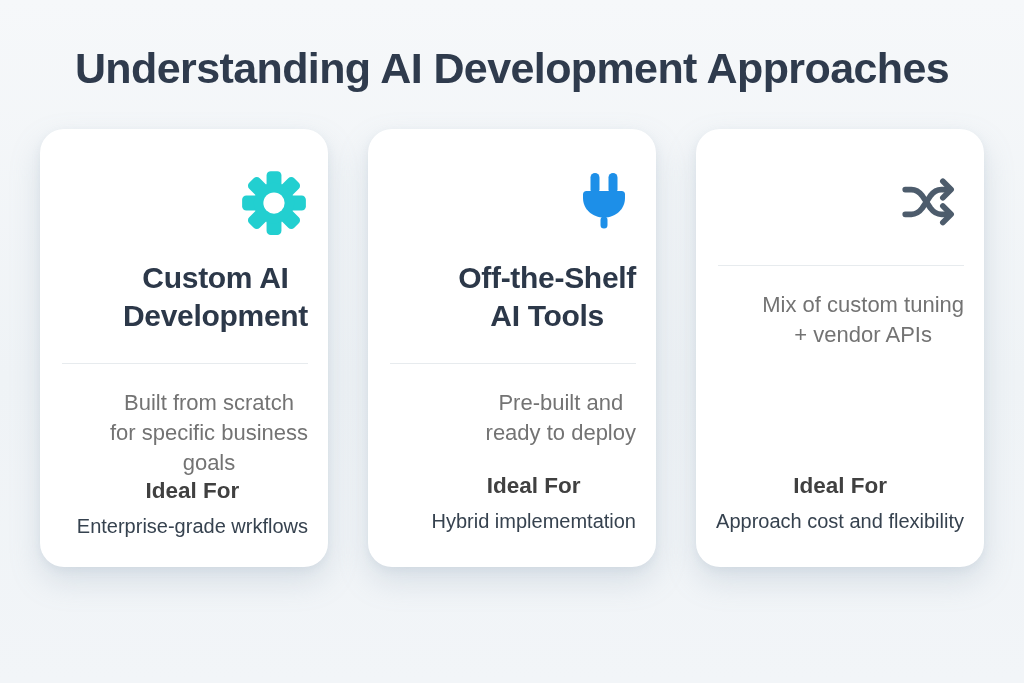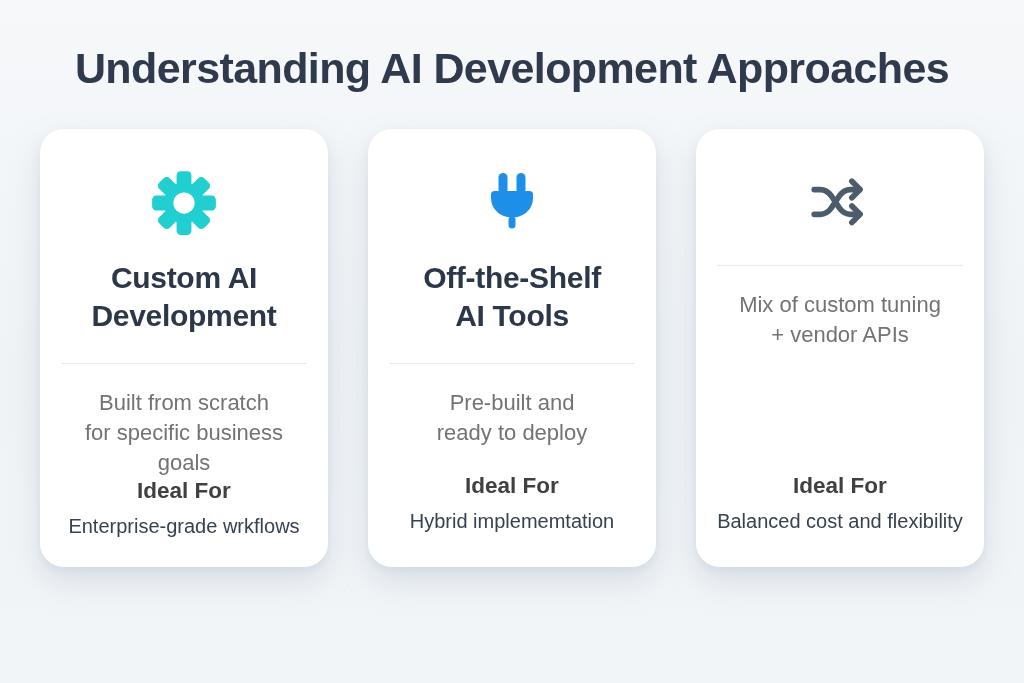--- a/index.html
+++ b/index.html
@@ -33,21 +33,21 @@
     margin-top: 36px;
   }
   .card {
     width: 288px;
     height: 438px;
     background: #ffffff;
     border-radius: 24px;
     box-shadow: 0 14px 30px rgba(141, 161, 181, 0.25), 0 3px 8px rgba(141, 161, 181, 0.12);
     display: flex;
     flex-direction: column;
-    align-items: center;
+    align-items: flex-end;
     padding: 40px 20px 30px 20px;
   }
   .icon-wrap {
     height: 68px;
     display: flex;
     align-items: center;
     justify-content: center;
   }
   .icon-wrap svg { display: block; }
   .card-title {
@@ -161,18 +161,18 @@
             <path d="M43.5 11 l8 8 -8 8"></path>
             <path d="M43.5 35 l8 8 -8 8"></path>
           </g>
         </svg>
       </div>
       <div class="card-divider"></div>
       <p class="card-desc">Mix of custom tuning
 + vendor APIs</p>
       <div class="ideal-block">
         <div class="ideal-label">Ideal For</div>
-        <div class="ideal-text">Balanced cost and flexibility</div>
+        <div class="ideal-text">Approach cost and flexibility</div>
       </div>
     </section>
 
   </div>
 </div>
 
 </body></html>

